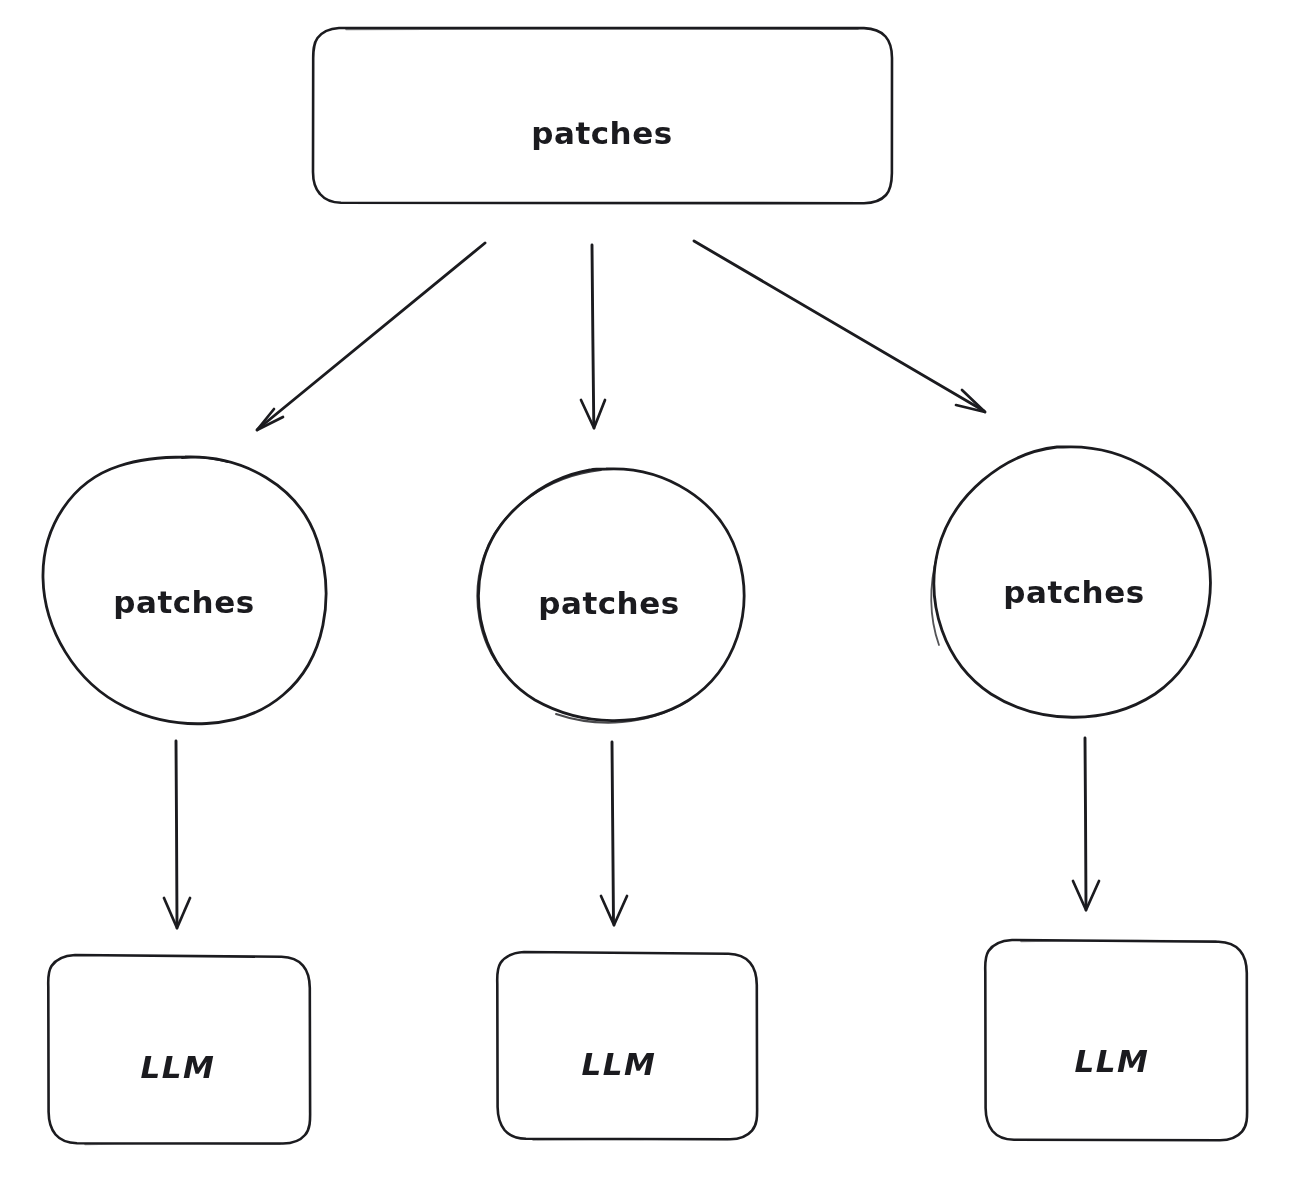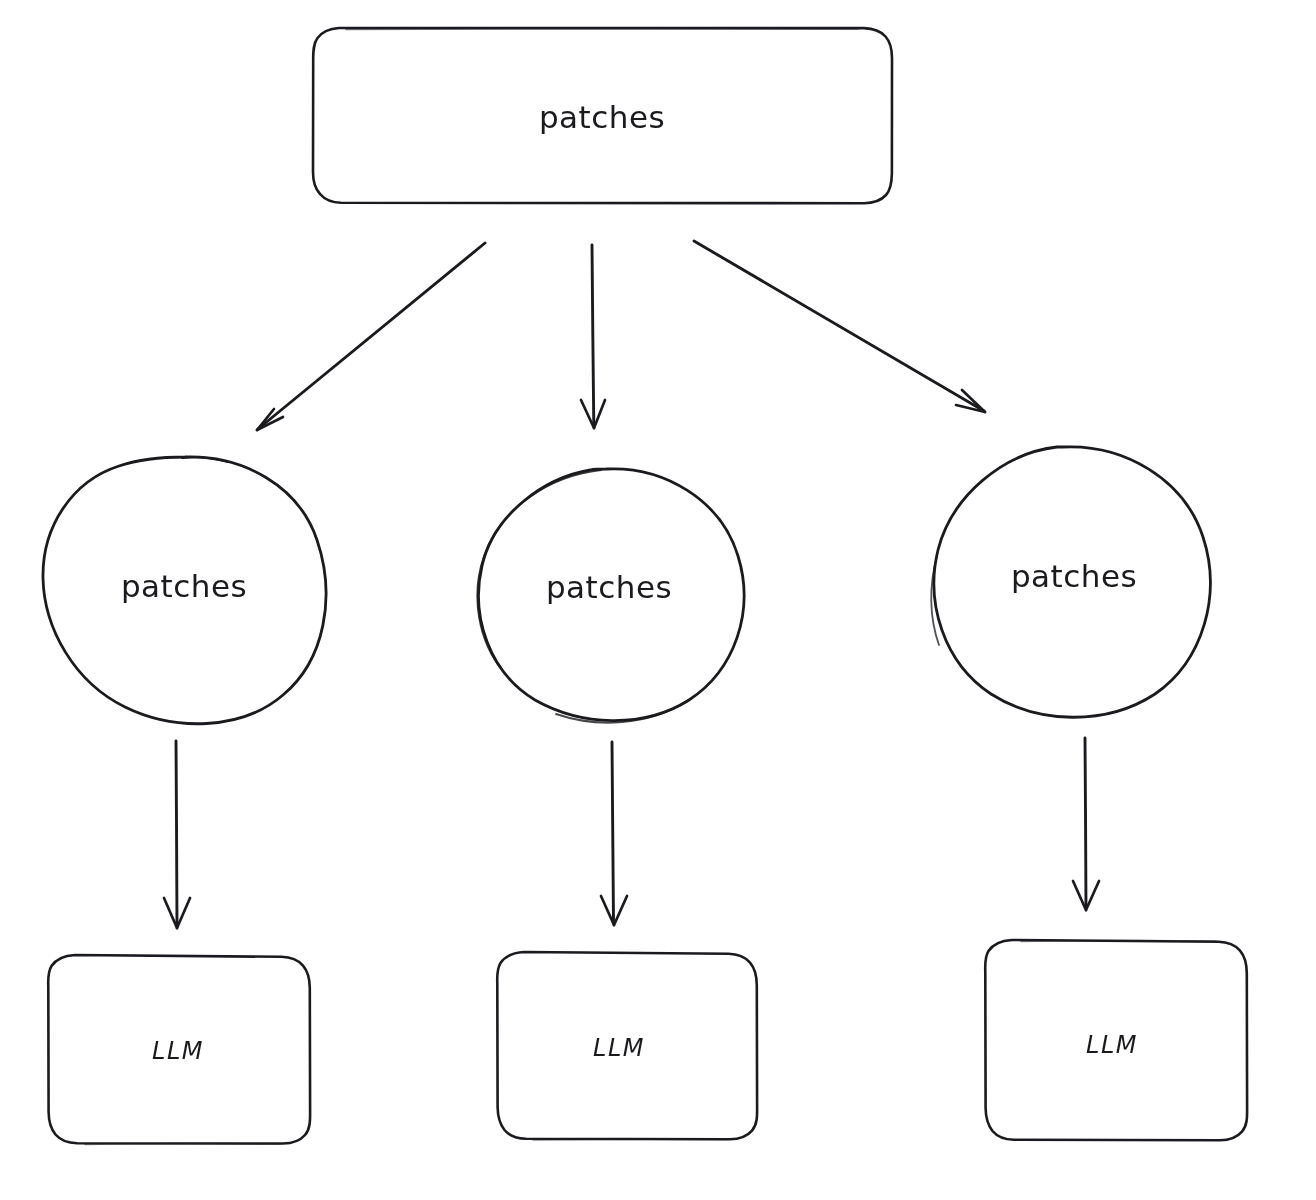--- a/index.html
+++ b/index.html
@@ -20,33 +20,34 @@
   }
   #sketch {
     position: absolute;
     inset: 0;
     width: 1316px;
     height: 1200px;
   }
   .node-label {
     position: absolute;
     font-family: "DejaVu Sans", sans-serif;
-    font-weight: 400;
+    font-weight: 700;
     color: #1b1b1f;
     white-space: nowrap;
     text-align: center;
     letter-spacing: 0.5px;
     transform: translate(-50%, -50%);
     pointer-events: none;
+    margin-top: 16px;
   }
   .label-patches {
     font-size: 31px;
   }
   .label-llm {
-    font-size: 24px;
+    font-size: 31px;
     font-style: italic;
     letter-spacing: 1.5px;
   }
   .hit {
     position: absolute;
     background: transparent;
   }
 </style>
 </head>
 <body>

